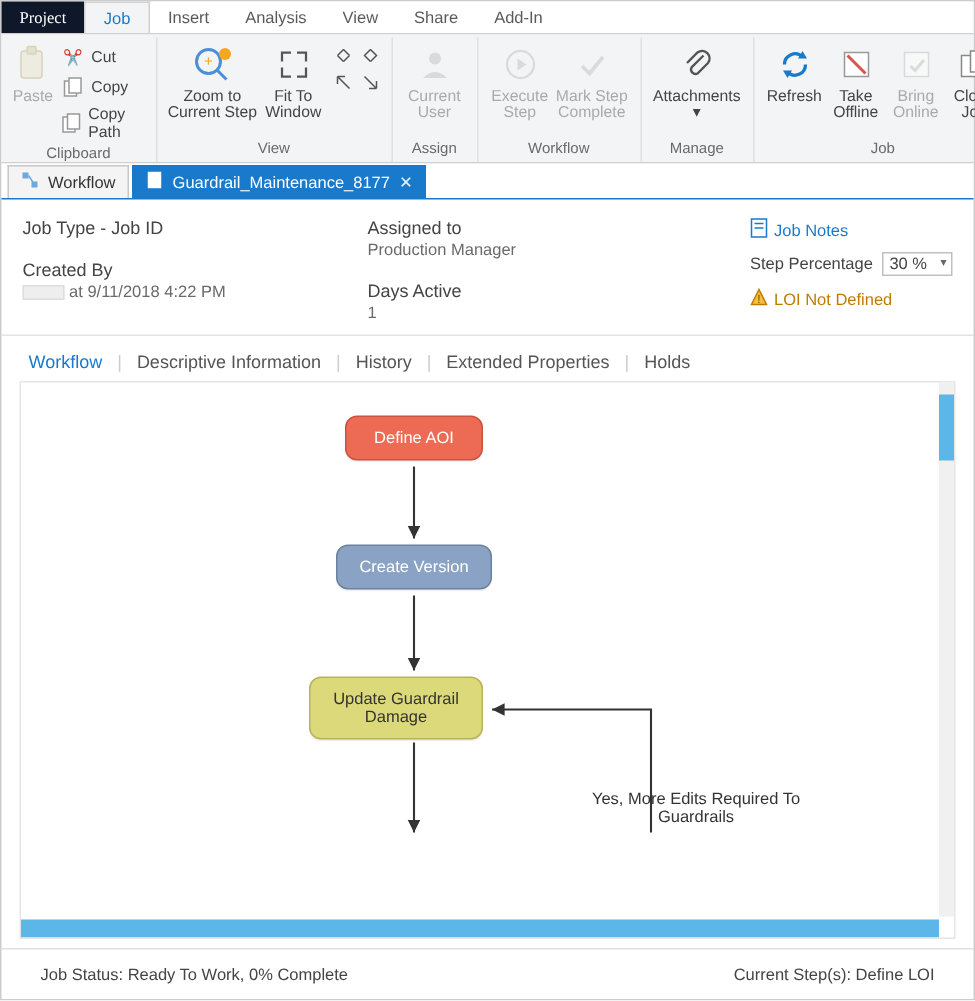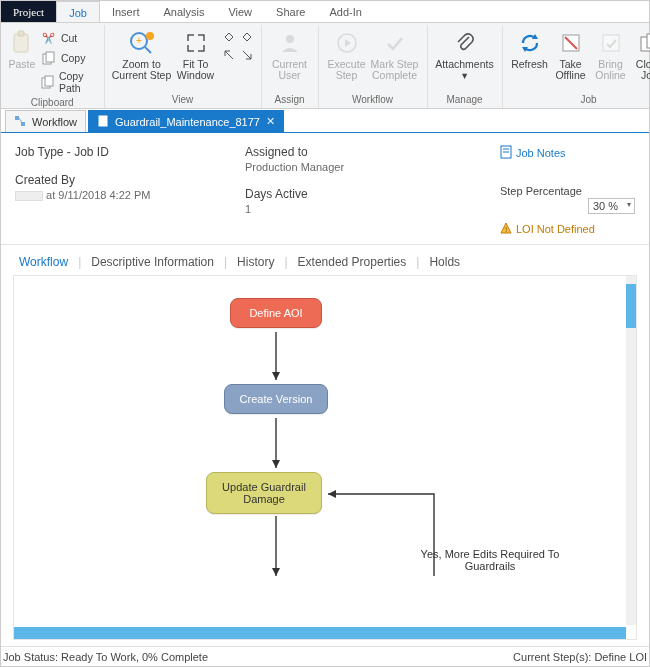--- a/index.html
+++ b/index.html
@@ -37,21 +37,21 @@
   
   .infopanel { padding:12px 14px 8px 14px; border-bottom:1px solid #e3e3e3; display:flex; }
   .infocol { flex:0 0 auto; }
   .label { font-size:12px; color:#444; }
   .value { font-size:11px; color:#6a6a6a; margin-top:2px;}
   .rowgap { margin-top:14px;}
   .rightcol { margin-left:auto; }
   .linkish { color:#1979ca; cursor:pointer;}
   .warn { color:#c07a00; display:flex; align-items:center; gap:4px;}
   .steprow { display:flex; align-items:center; gap:6px; margin-top:6px; font-size:11px; color:#444;}
-  .dd { border:1px solid #c0c0c0; padding:1px 16px 1px 4px; position:relative; background:#fff; cursor:pointer;margin-top:31px;}
+  .dd { border:1px solid #c0c0c0; padding:1px 16px 1px 4px; position:relative; background:#fff; cursor:pointer;}
   .dd::after{content:"▾"; position:absolute; right:3px; top:1px; font-size:8px; color:#666;}
 
   
   .subtabs { display:flex; gap:0; padding:10px 14px 6px 14px; font-size:12px; color:#555; align-items:center;}
   .subtab { padding:0 4px; cursor:pointer;}
   .subtab.active{ color:#1979ca;}
   .subsep{ color:#ccc; padding:0 6px;}
 
   
   .canvaswrap { flex:1; position:relative; margin:0 12px 0 12px; border:1px solid #e5e5e5; overflow:hidden;}
@@ -60,21 +60,21 @@
   .node.orange{ background:#ed6b55; color:#fff; border-color:#c9533f;}
   .node.blue{ background:#8aa3c4; color:#fff; border-color:#6a82a0;}
   .node.yellow{ background:#dcd97a; border-color:#b6b35a;}
   .annot { position:absolute; font-size:11px; color:#333; text-align:center; width:200px;}
   .vscroll { position:absolute; right:0; top:0; bottom:14px; width:10px; background:#f0f0f0;}
   .vthumb { position:absolute; right:0; top:8px; width:10px; height:44px; background:#5db6e8;}
   .hscroll { position:absolute; left:0; right:10px; bottom:0; height:12px; background:#5db6e8; cursor:pointer;}
   svg.edges{position:absolute; inset:0; pointer-events:none;}
 
   
-  .statusbar { height:20px; border-top:1px solid #e0e0e0; display:flex; align-items:center; padding:3px 2px; font-size:11px; color:#444; margin-top:6px; }
+  .statusbar { height:34px; border-top:1px solid #e0e0e0; display:flex; align-items:center; padding:3px 26px; font-size:11px; color:#444; margin-top:6px; }
   .statusbar .right{ margin-left:auto;}
 </style>
 </head>
 <body>
 
 <div class="root">
 
   <div class="tabstrip">
     <div class="tab primary">Project</div>
     <div class="tab active">Job</div>
@@ -352,21 +352,21 @@
           </defs>
         <line x1="262" y1="56" x2="262" y2="104" stroke="#333" stroke-width="1.4" marker-end="url(#ah)"></line>
         <line x1="262" y1="142" x2="262" y2="192" stroke="#333" stroke-width="1.4" marker-end="url(#ah)"></line>
         <line x1="262" y1="240" x2="262" y2="300" stroke="#333" stroke-width="1.4" marker-end="url(#ah)"></line>
         <path d="M420 300 L420 218 L314 218" fill="none" stroke="#333" stroke-width="1.4" marker-end="url(#ah)"></path>
       </svg>
       <div class="node blue" style="left:210px; top:108px; width:104px">Create Version</div>
       <div class="node orange" style="left:216px; top:22px; width:92px">Define AOI</div>
       <div class="node yellow" style="left:192px; top:196px; width:116px; white-space:pre-line">Update Guardrail
 Damage</div>
-      <div class="annot" style="left:376px; top:272px; white-space:pre-line">Yes, More Edits Required To
+      <div class="annot" style="left:350px; top:272px; white-space:pre-line">Yes, More Edits Required To
 Guardrails</div>
     </div>
     <div class="vscroll">
         <div class="vthumb"></div>
       </div>
     <div class="hscroll"></div>
   </div>
 
   <div class="statusbar">
     <span>Job Status: Ready To Work, 0% Complete</span>

